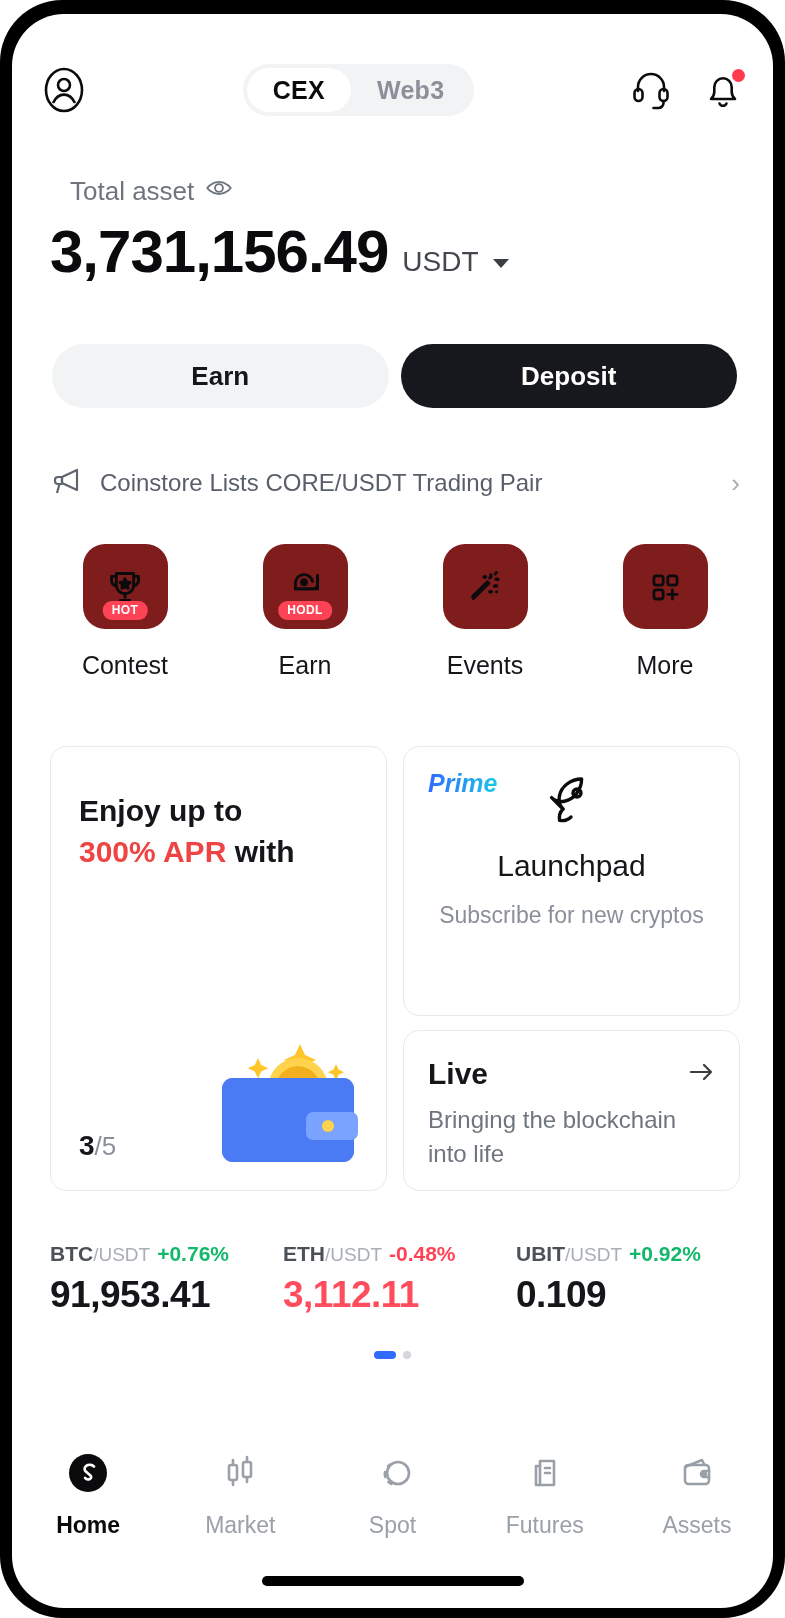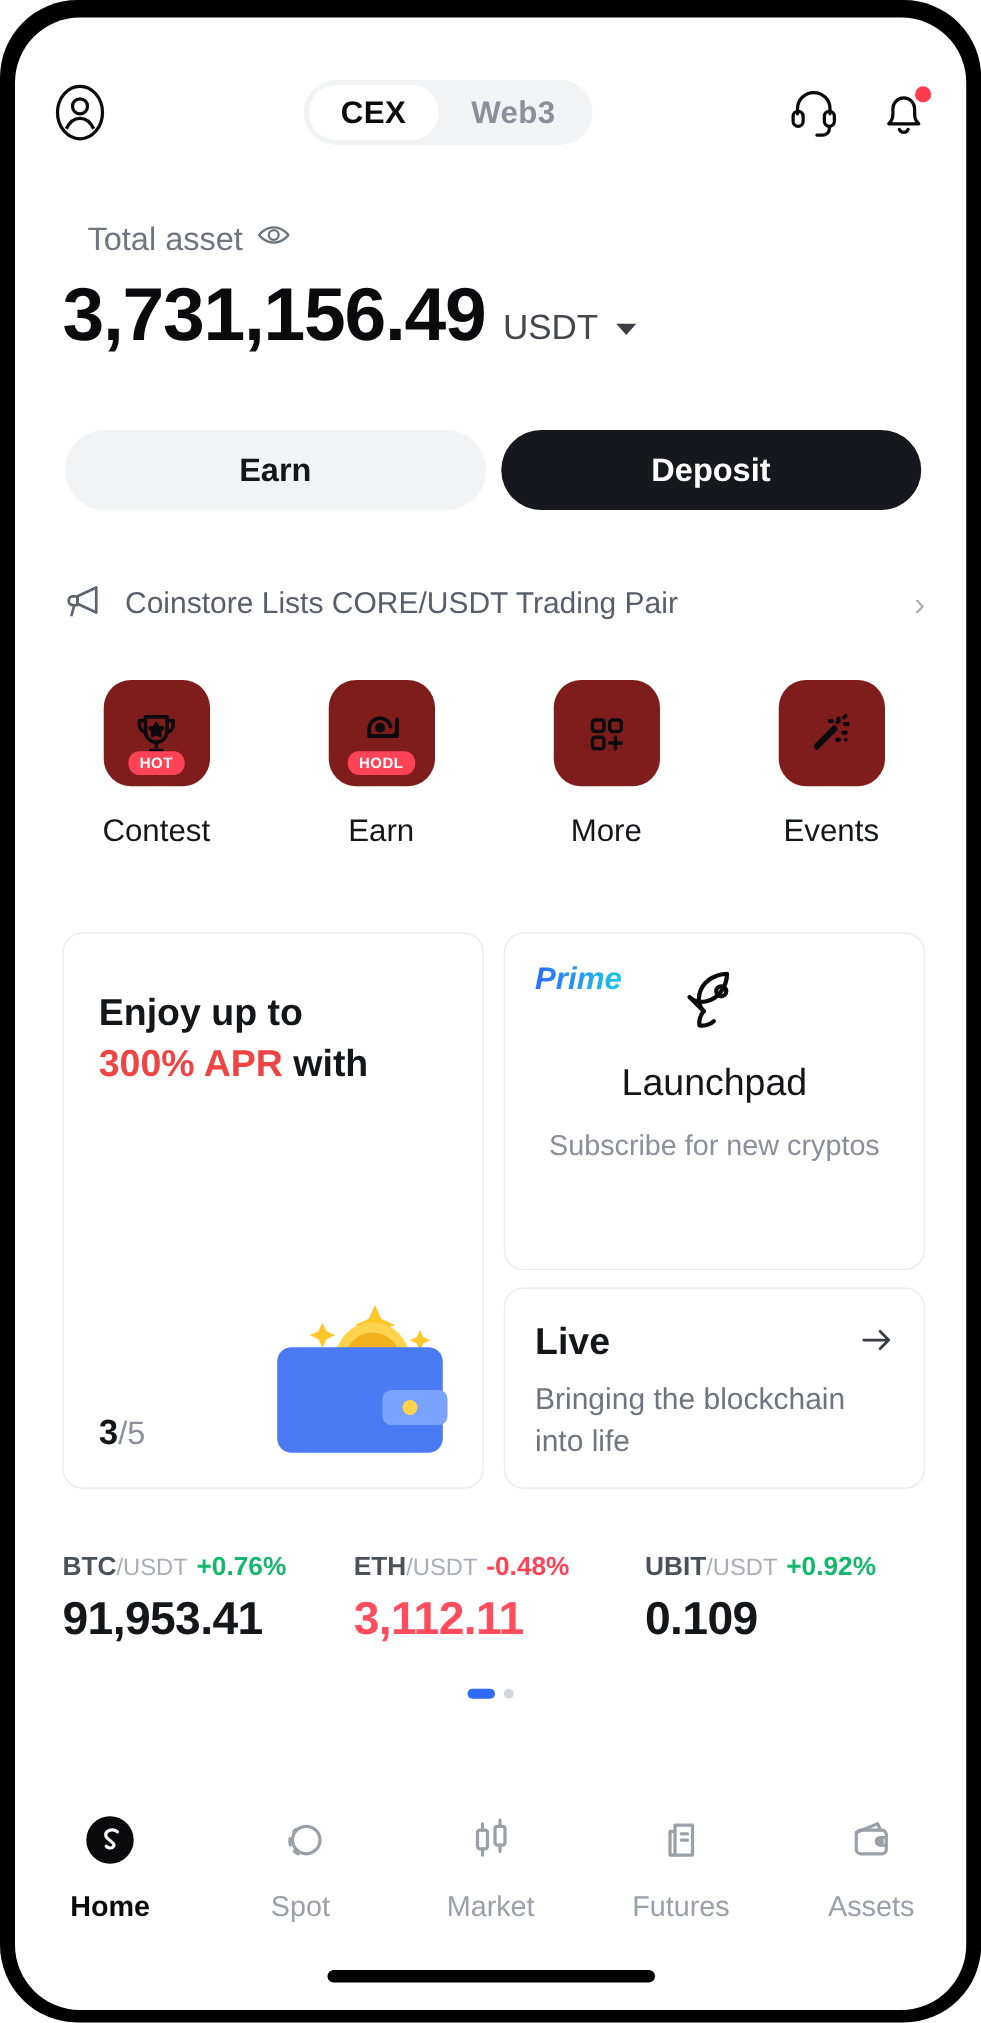--- a/index.html
+++ b/index.html
@@ -266,41 +266,41 @@
           <circle cx="25" cy="21" r="2.6" fill="#0b0b0d"></circle>
           <path d="M16 28h23"></path>
         </svg>
         <span class="q-badge">HODL</span>
       </div>
       <span class="q-label">Earn</span>
     </div>
 
     <div class="q-item">
       <div class="q-tile">
-        <svg viewBox="0 0 52 52" width="48" height="48" fill="none" stroke="#0b0b0d" stroke-width="3">
-          <rect x="14" y="14" width="10" height="10" rx="2.5"></rect>
-          <rect x="29" y="14" width="10" height="10" rx="2.5"></rect>
-          <rect x="14" y="29" width="10" height="10" rx="2.5"></rect>
-          <path d="M34 29v10M29 34h10" stroke-linecap="round"></path>
-        </svg>
-      </div>
-      <span class="q-label">More</span>
-    </div>
-
-    <div class="q-item">
-      <div class="q-tile">
         <svg viewBox="0 0 52 52" width="50" height="50" fill="none" stroke="#0b0b0d" stroke-width="3" stroke-linejoin="round" stroke-linecap="round">
           <path d="M14 38 30 22l-1.5-1.5L13 36z"></path>
           <path d="M32 13.5v2M37.5 18h2M36 25h2M31 31h1.5M25 15.5h1.5" stroke-width="3.6"></path>
           <path d="M36.5 12.5 38 11"></path>
           <circle cx="38" cy="31" r="1.6" fill="#0b0b0d" stroke="none"></circle>
           <circle cx="31" cy="16.5" r="1.6" fill="#0b0b0d" stroke="none"></circle>
         </svg>
       </div>
       <span class="q-label">Events</span>
+    </div>
+
+    <div class="q-item">
+      <div class="q-tile">
+        <svg viewBox="0 0 52 52" width="48" height="48" fill="none" stroke="#0b0b0d" stroke-width="3">
+          <rect x="14" y="14" width="10" height="10" rx="2.5"></rect>
+          <rect x="29" y="14" width="10" height="10" rx="2.5"></rect>
+          <rect x="14" y="29" width="10" height="10" rx="2.5"></rect>
+          <path d="M34 29v10M29 34h10" stroke-linecap="round"></path>
+        </svg>
+      </div>
+      <span class="q-label">More</span>
     </div>
   </div>
 
   <div class="promo">
 
     <div class="card card-left">
       <div class="promo-h">
         <span>Enjoy up to</span><br>
         <span class="hl">300% APR</span><span> with</span><br>
       </div>
@@ -390,37 +390,37 @@
           <circle cx="23" cy="23" r="19" fill="#0b0b0d"></circle>
           <path d="M29 16.5c-2-2-5.5-2.2-7.8-.6-2 1.4-2.2 4-0.4 5.6l4.6 4c1.2 1 1 2.6-.4 3.4-1.6.9-3.8.5-5-1" fill="none" stroke="#fff" stroke-width="2.6" stroke-linecap="round"></path>
         </svg>
       </span>
       <span class="nav-label">Home</span>
     </div>
 
     <div class="nav-item">
       <span>
         <svg viewBox="0 0 46 46" width="46" height="46" fill="none" stroke="#9aa0a8" stroke-width="2.6" stroke-linecap="round">
-          <path d="M28 12a11 11 0 0 1 0 22 11 11 0 0 1 0-22z"></path>
-          <path d="M20 14.5a11 11 0 0 0-2 1.8M15 22a11 11 0 0 0 .3 5M18.5 32a11 11 0 0 0 3 2"></path>
-        </svg>
-      </span>
-      <span class="nav-label">Spot</span>
-    </div>
-
-    <div class="nav-item">
-      <span>
-        <svg viewBox="0 0 46 46" width="46" height="46" fill="none" stroke="#9aa0a8" stroke-width="2.6" stroke-linecap="round">
           <rect x="12" y="15" width="8" height="15" rx="2"></rect>
           <path d="M16 10v5M16 30v5"></path>
           <rect x="26" y="12" width="8" height="15" rx="2"></rect>
           <path d="M30 7v5M30 27v5"></path>
         </svg>
       </span>
       <span class="nav-label">Market</span>
+    </div>
+
+    <div class="nav-item">
+      <span>
+        <svg viewBox="0 0 46 46" width="46" height="46" fill="none" stroke="#9aa0a8" stroke-width="2.6" stroke-linecap="round">
+          <path d="M28 12a11 11 0 0 1 0 22 11 11 0 0 1 0-22z"></path>
+          <path d="M20 14.5a11 11 0 0 0-2 1.8M15 22a11 11 0 0 0 .3 5M18.5 32a11 11 0 0 0 3 2"></path>
+        </svg>
+      </span>
+      <span class="nav-label">Spot</span>
     </div>
 
     <div class="nav-item">
       <span>
         <svg viewBox="0 0 46 46" width="46" height="46" fill="none" stroke="#9aa0a8" stroke-width="2.6" stroke-linejoin="round" stroke-linecap="round">
           <path d="M18 11h14v24H18z"></path>
           <path d="M18 16h-4v19h4"></path>
           <path d="M23 18h5M23 23h5"></path>
         </svg>
       </span>

